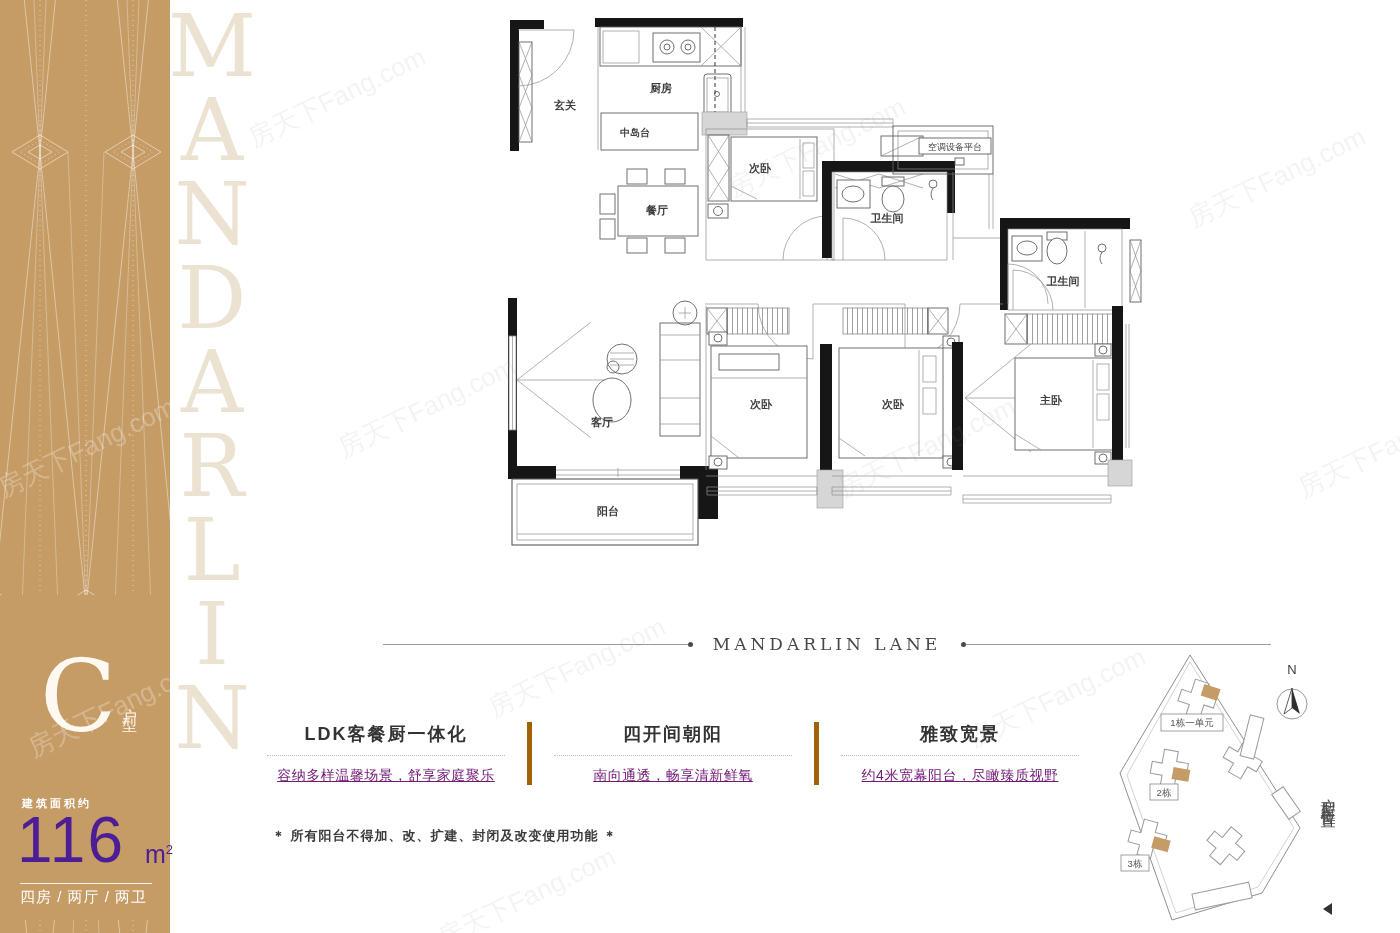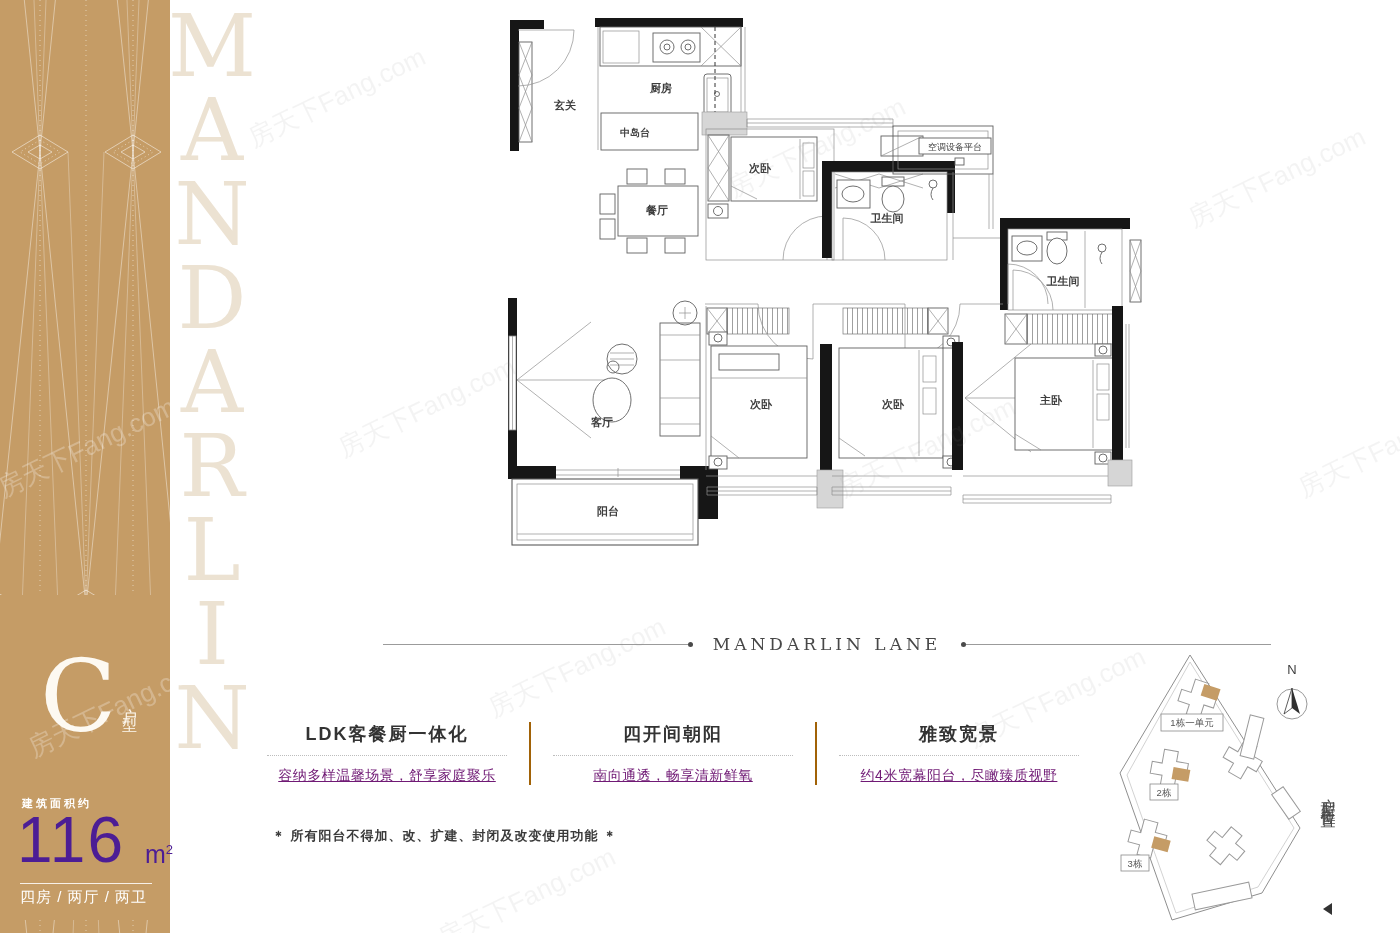--- a/index.html
+++ b/index.html
@@ -40,21 +40,21 @@
   .floorplan text{font-family:"Liberation Sans",sans-serif;font-size:11px;font-weight:bold;fill:#3d3d3d;text-anchor:middle;}
   .floorplan text.sm{font-size:9px;font-weight:normal;fill:#444;}
   
   .brand-title{position:absolute;left:383px;top:634px;width:888px;display:flex;align-items:center;}
   .bt-line{flex:1;height:1px;background:#9b9b9b;}
   .bt-dot{width:5px;height:5px;border-radius:50%;background:#4a4a4a;flex:0 0 auto;}
   .bt-text{margin:0 20px;font-family:"DejaVu Serif",serif;font-size:17px;letter-spacing:4px;color:#474747;white-space:nowrap;}
   
   .features{position:absolute;left:245px;top:722px;width:856px;display:flex;}
   .feature{flex:1;text-align:center;padding:0 8px;}
-  .feature + .feature{border-left:2px solid #a16207;}
+  .feature + .feature{border-left:5px solid #a16207;}
   .feature-title{font-size:18px;font-weight:bold;color:#333;letter-spacing:2px;white-space:nowrap;}
   .feature-dots{border-bottom:1px dotted #bdbdbd;margin:9px 14px 11px;}
   .feature-desc{font-size:14px;color:#701a75;letter-spacing:0.5px;white-space:nowrap;text-decoration:underline;}
   
   .disclaimer{position:absolute;left:272px;top:827px;width:706px;}
   .disc-head{font-size:13px;font-weight:bold;color:#3a3a3a;letter-spacing:1px;}
   .disc-body{margin-top:8px;font-size:11px;color:#a6a6a6;line-height:15px;text-align:justify;}
   
   .siteplan{position:absolute;left:1105px;top:648px;}
   .siteplan .bld{fill:#fff;stroke:#9a9a9a;stroke-width:1;}

